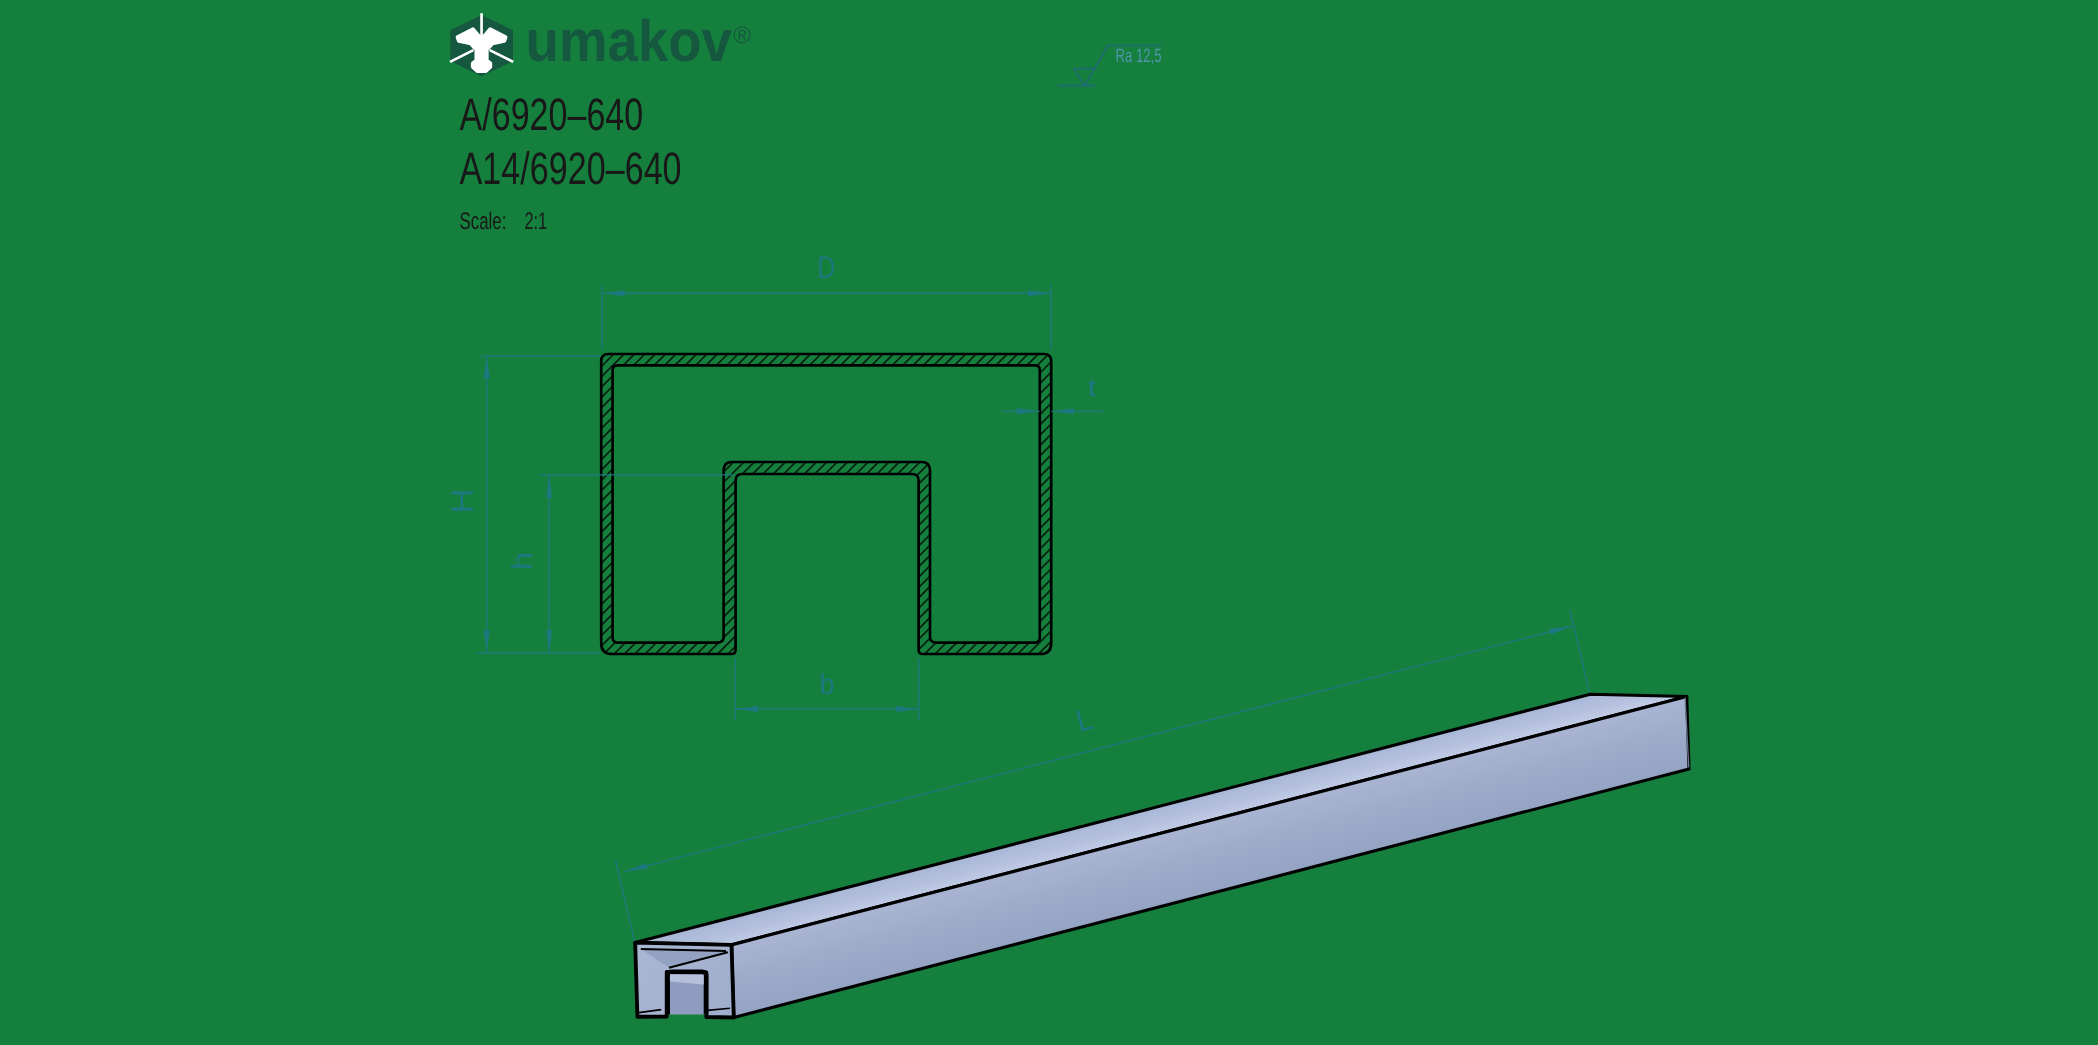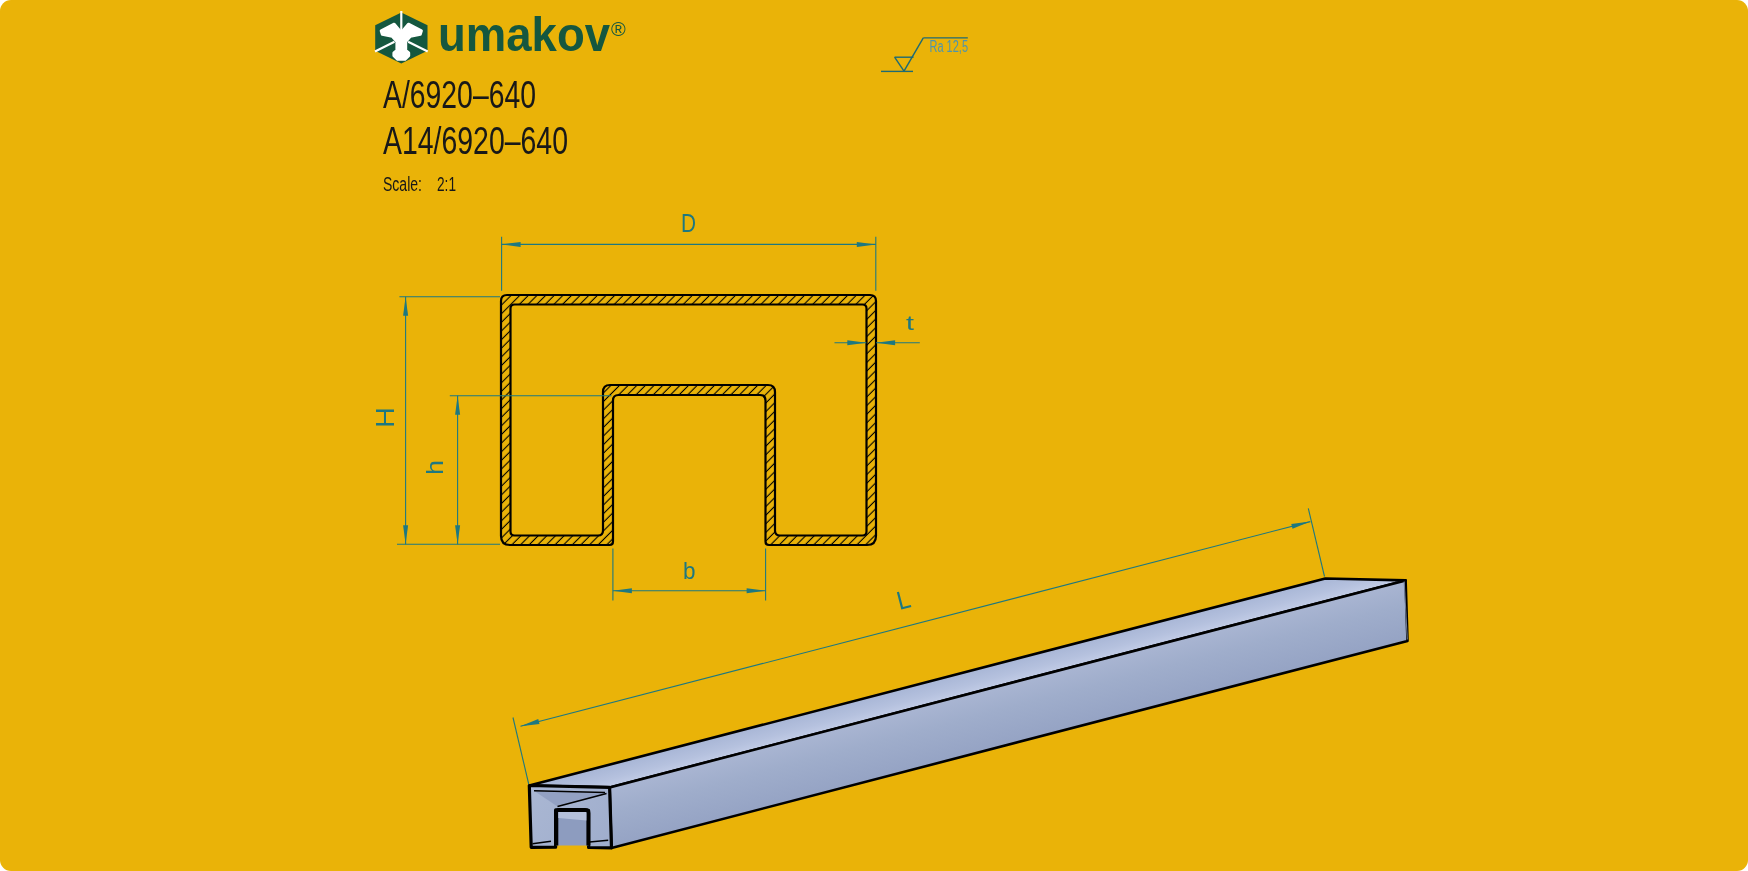--- a/index.html
+++ b/index.html
@@ -1,22 +1,21 @@
 <!DOCTYPE html>
 <html><head>
 <meta charset="utf-8">
 <style>
   html, body { margin: 0; padding: 0; background: #ffffff; }
   .canvas {
     position: relative;
     width: 1748px; height: 871px;
-    background: #eab308;
+    background: #15803d;
     font-family: "Liberation Sans", sans-serif;
     overflow: hidden;
-    border-radius: 11px;
   }
   svg text { font-family: "Liberation Sans", sans-serif; }
   .code-text { fill: #181818; }
   .dim-label { fill: #1e7880; }
 </style>
 </head>
 <body>
 
 <div class="canvas">
 <svg width="1748" height="871" viewBox="0 0 1748 871">

